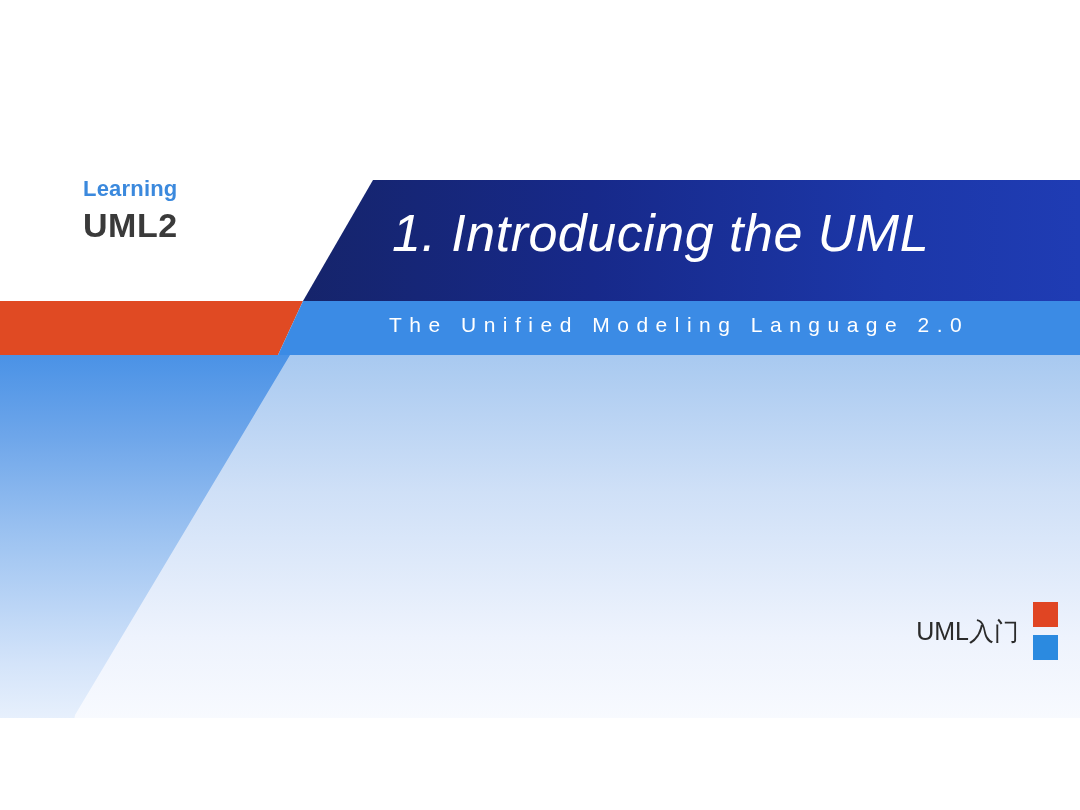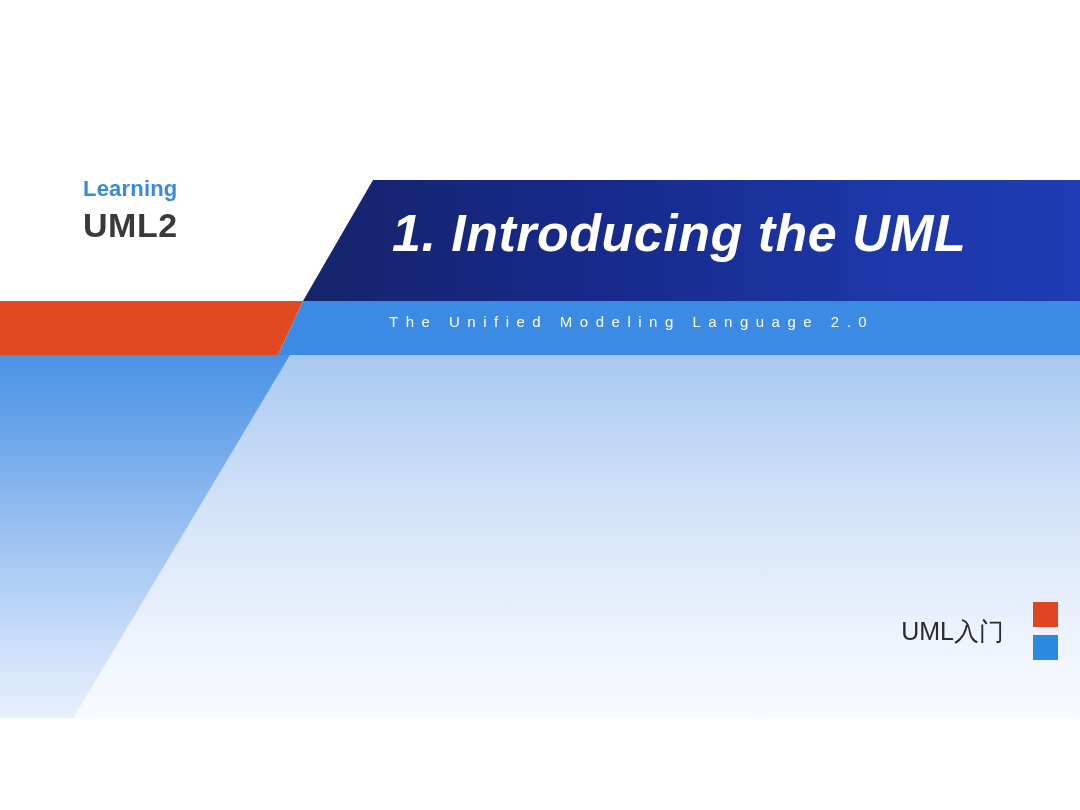--- a/index.html
+++ b/index.html
@@ -94,47 +94,47 @@
     margin: 0;
   }
 
   
   .slide-title {
     position: absolute;
     left: 392px;
     top: 203px;
     font-size: 52px;
     font-style: italic;
-    font-weight: bold;
+    font-weight: normal;
     color: #ffffff;
     letter-spacing: 0.5px;
     white-space: nowrap;
     margin: 0;
   }
 
   
   .slide-subtitle {
     position: absolute;
     left: 389px;
     top: 313px;
-    font-size: 15px;
+    font-size: 21px;
     color: #ffffff;
     letter-spacing: 7.5px;
     white-space: nowrap;
     margin: 0;
   }
 
   
   .footer-logo {
     position: absolute;
     right: 22px;
     bottom: 58px;
     display: flex;
     align-items: center;
-    gap: 29px;
+    gap: 14px;
   }
   .footer-logo-text {
     font-size: 25px;
     color: #2b2b2b;
     letter-spacing: 0px;
     white-space: nowrap;
   }
   .footer-logo-marks {
     display: flex;
     flex-direction: column;

